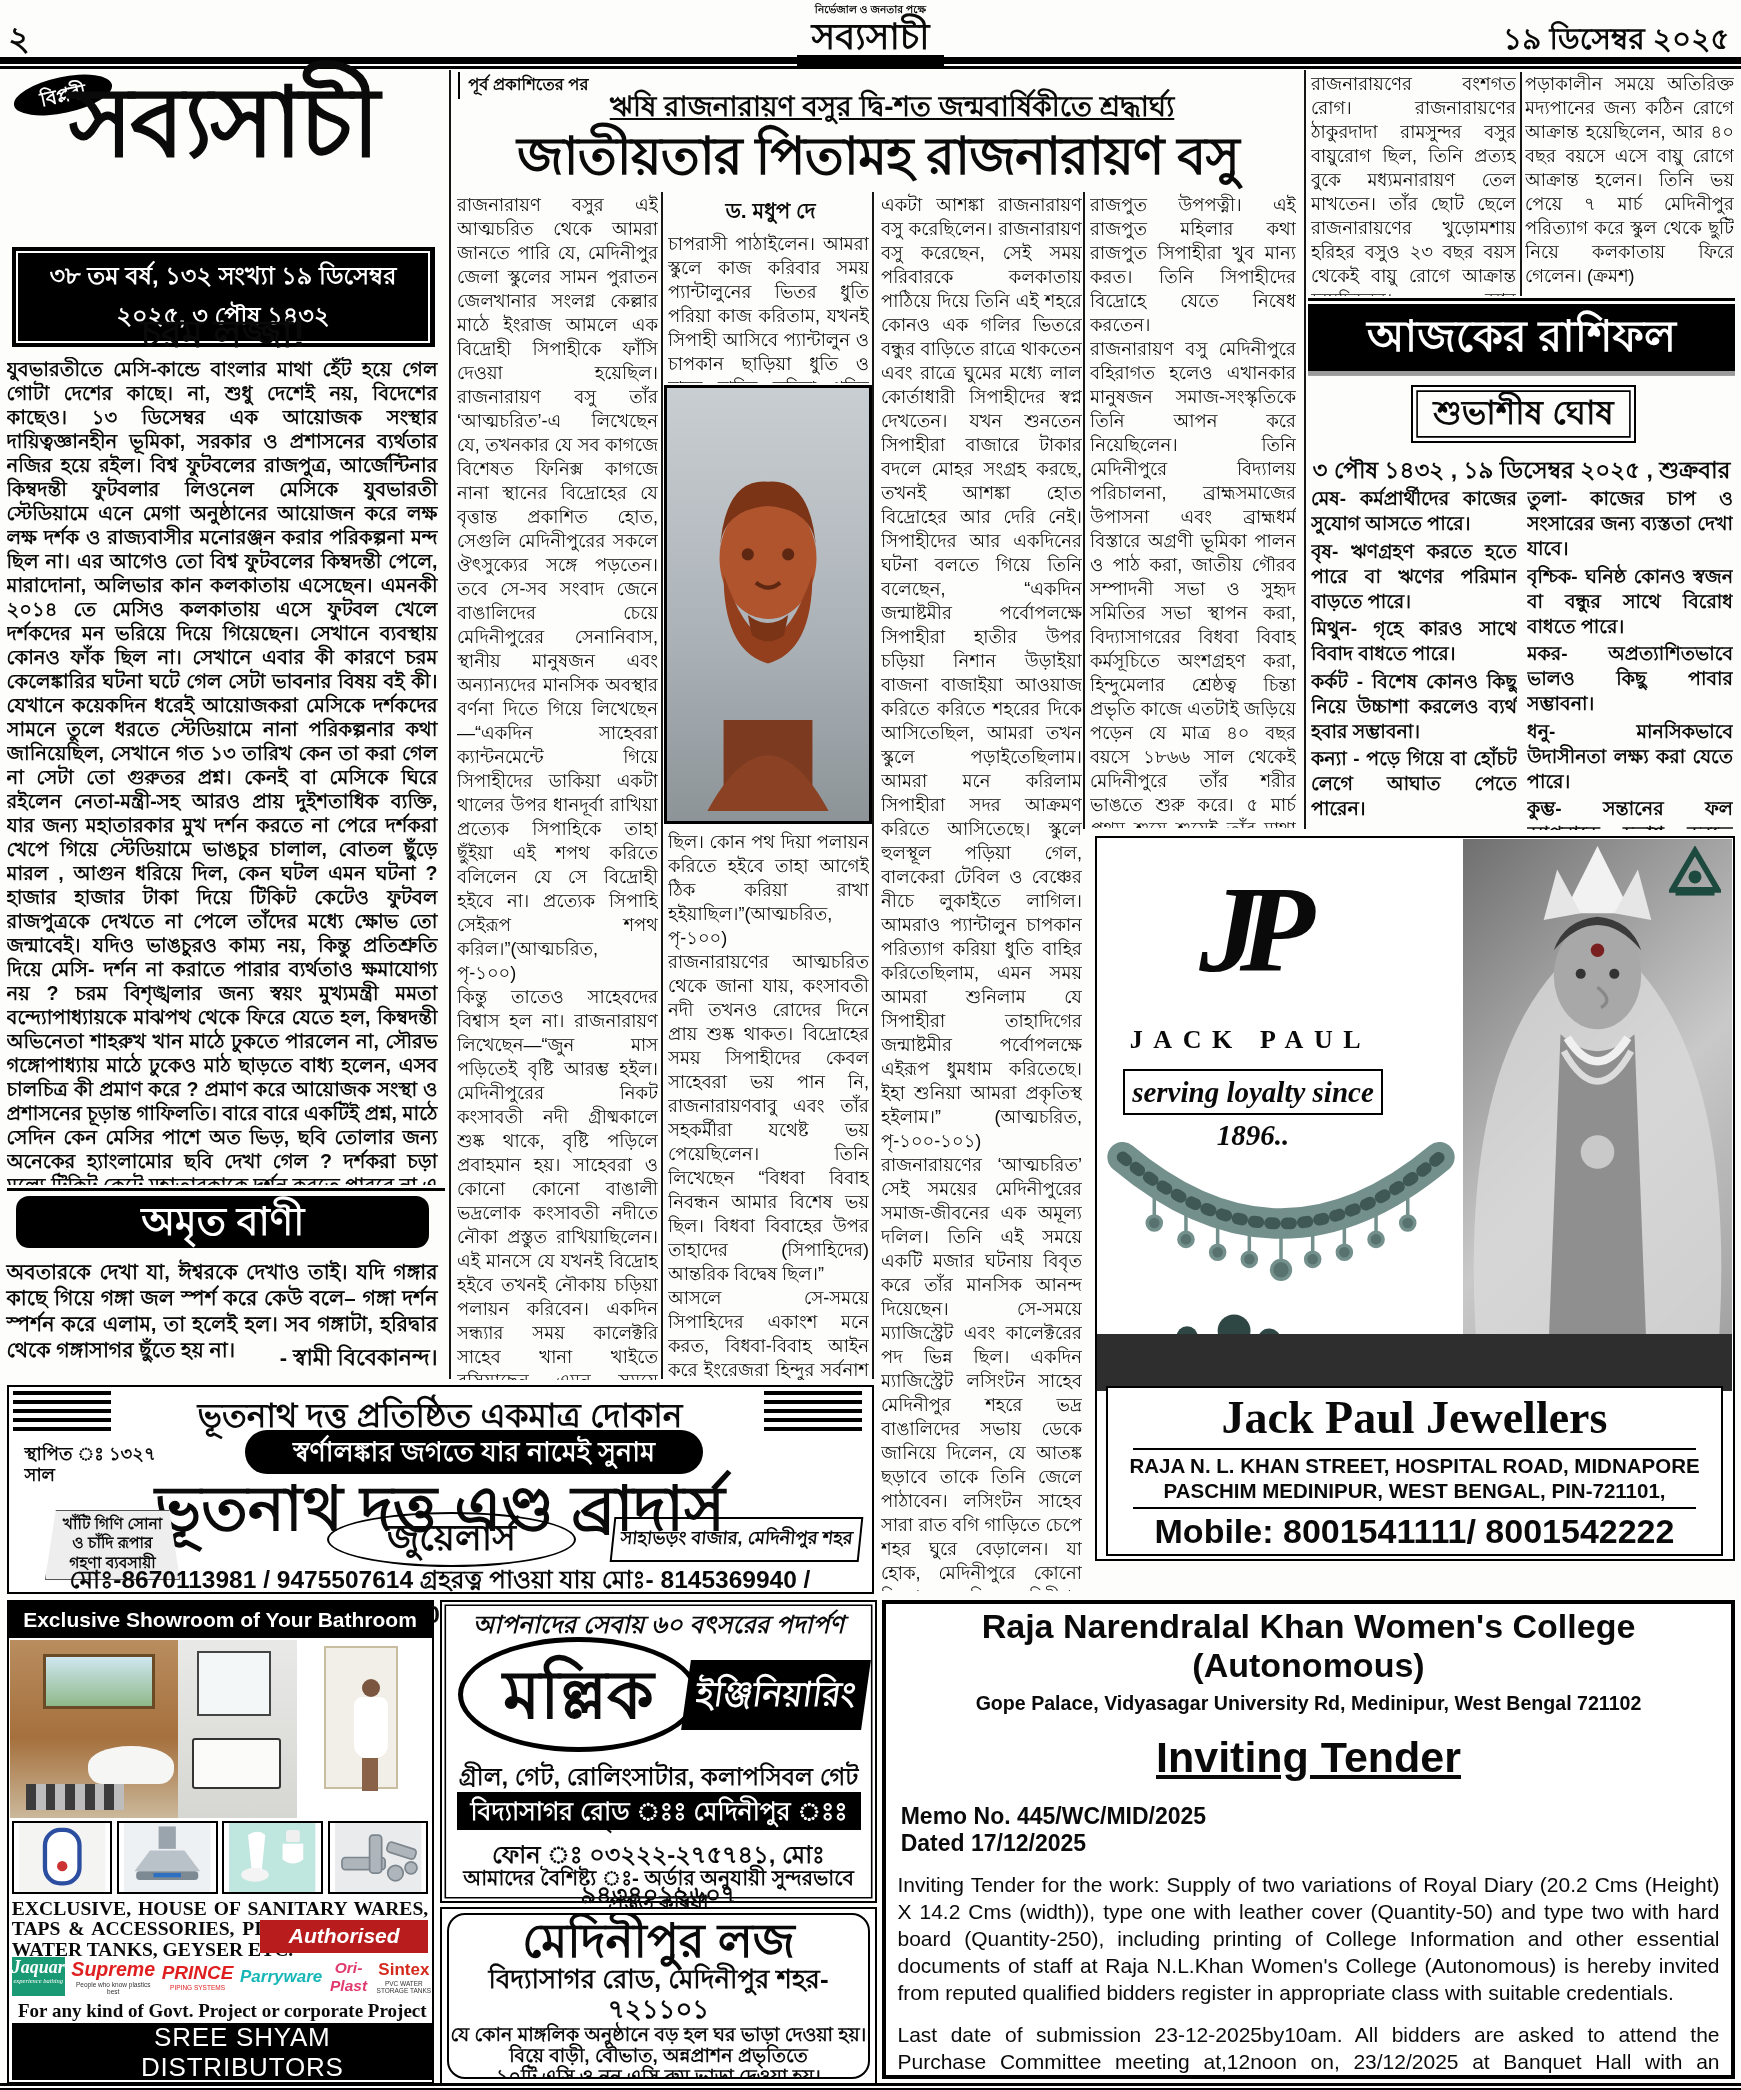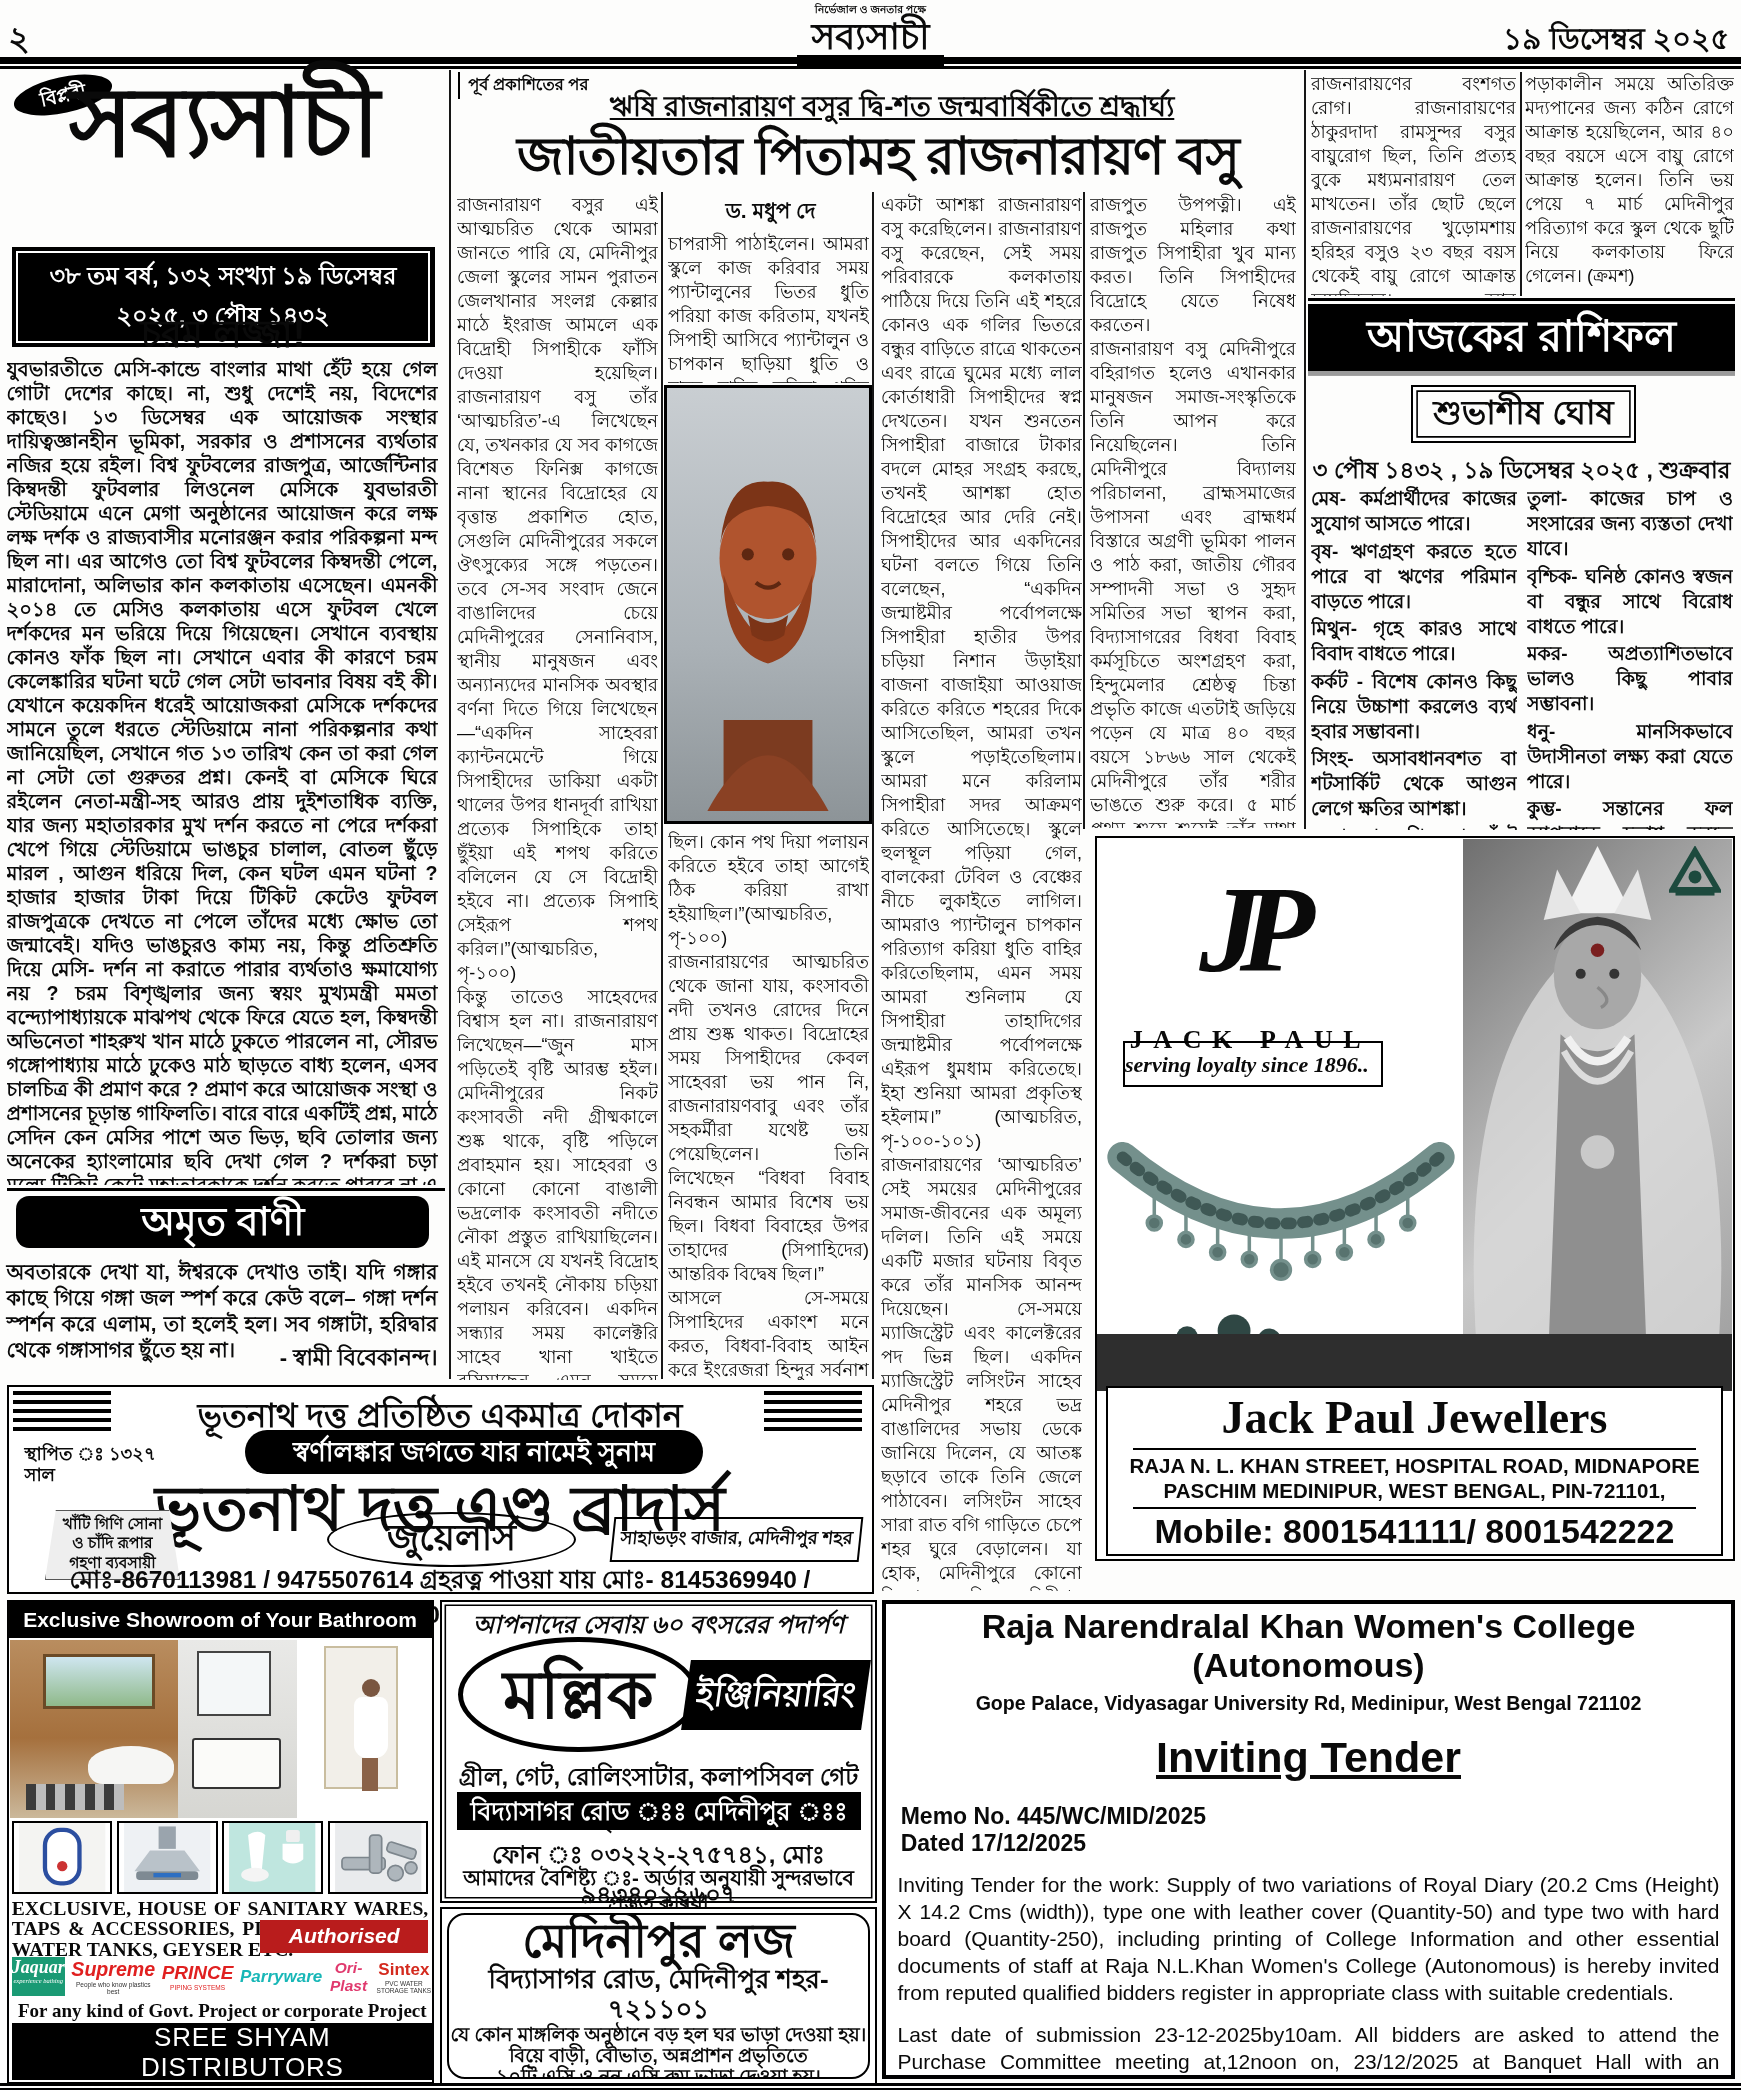--- a/index.html
+++ b/index.html
@@ -70,22 +70,22 @@
   .h-colR{left:1527px;top:486px;width:206px;height:344px;}
   .h-item{font-size:19px;line-height:25px;font-weight:600;text-align:justify;margin-bottom:2.5px;}
 
   
   .jp-box{left:1095px;top:836px;width:640px;height:725px;border:2.5px solid #000;box-sizing:border-box;background:#fff;}
   .jp-mono{left:1144px;top:848px;width:205px;height:172px;text-align:center;
     font-family:"Liberation Serif",serif;font-style:italic;font-weight:bold;font-size:123px;
     letter-spacing:-21px;line-height:164px;}
   .jp-brand{left:1128px;top:1025px;width:245px;text-align:center;font-family:"Liberation Serif",serif;
     font-weight:bold;font-size:26px;letter-spacing:10.6px;}
-  .jp-tag{left:1123px;top:1041px;width:260px;height:46px;border:2.5px solid #000;
-    font-family:"Liberation Serif",serif;font-style:italic;font-size:22px;font-weight:bold;
+  .jp-tag{left:1123px;top:1069px;width:260px;height:46px;border:2.5px solid #000;text-align:center;
+    font-family:"Liberation Serif",serif;font-style:italic;font-size:29px;font-weight:bold;
     line-height:43px;box-sizing:border-box;}
   .jp-photo{left:1463px;top:839px;width:269px;height:542px;
     background:linear-gradient(135deg,#6f6f6f,#c9c9c9 55%,#9d9d9d);}
   .jp-dark{left:1097px;top:1334px;width:635px;height:57px;background:#2e2e2e;}
   .jp-info{left:1106px;top:1386px;width:617px;height:170px;background:#fff;border:2.5px solid #000;
     box-sizing:border-box;text-align:center;}
   .jp-name{font-family:"Liberation Serif",serif;font-weight:bold;font-size:46px;margin-top:3.3px;}
   .jp-hr{width:92%;height:2.5px;background:#000;margin:3.3px auto;}
   .jp-addr{font-size:20.5px;font-weight:bold;line-height:25px;}
   .jp-mob{font-size:34px;font-weight:bold;margin-top:1.6px;}
@@ -249,21 +249,20 @@
 
   <div class="rule h-rule"></div>
   <div class="abs h-banner">আজকের রাশিফল</div>
   <div class="abs h-name">শুভাশীষ ঘোষ</div>
   <div class="abs h-date">৩ পৌষ ১৪৩২ , ১৯ ডিসেম্বর  ২০২৫ , শুক্রবার</div>
   <div class="abs h-colL ovh">
     <div class="h-item">মেষ- কর্মপ্রার্থীদের কাজের সুযোগ আসতে পারে।</div>
     <div class="h-item">বৃষ-  ঋণগ্রহণ করতে হতে পারে বা ঋণের পরিমান বাড়তে পারে।</div>
     <div class="h-item">মিথুন-  গৃহে কারও সাথে বিবাদ বাধতে পারে।</div>
     <div class="h-item">কর্কট - বিশেষ কোনও কিছু নিয়ে উচ্চাশা করলেও ব্যর্থ হবার সম্ভাবনা।</div>
-    <div class="h-item">সিংহ-   অসাবধানবশত বা শটসার্কিট থেকে আগুন লেগে ক্ষতির আশঙ্কা।</div>
     <div class="h-item">কন্যা - পড়ে গিয়ে বা হোঁচট লেগে আঘাত পেতে পারেন।</div>
   </div>
   <div class="abs h-colR ovh">
     <div class="h-item">তুলা-   কাজের চাপ ও সংসারের জন্য ব্যস্ততা দেখা যাবে।</div>
     <div class="h-item">বৃশ্চিক-  ঘনিষ্ঠ কোনও স্বজন বা বন্ধুর সাথে বিরোধ বাধতে পারে।</div>
     <div class="h-item">মকর-  অপ্রত্যাশিতভাবে ভালও কিছু পাবার সম্ভাবনা।</div>
     <div class="h-item">ধনু-  মানসিকভাবে উদাসীনতা লক্ষ্য করা যেতে পারে।</div>
     <div class="h-item">কুম্ভ-  সন্তানের ফল আপনাকে হতাশ করতে পারে।</div>
 
   </div>

